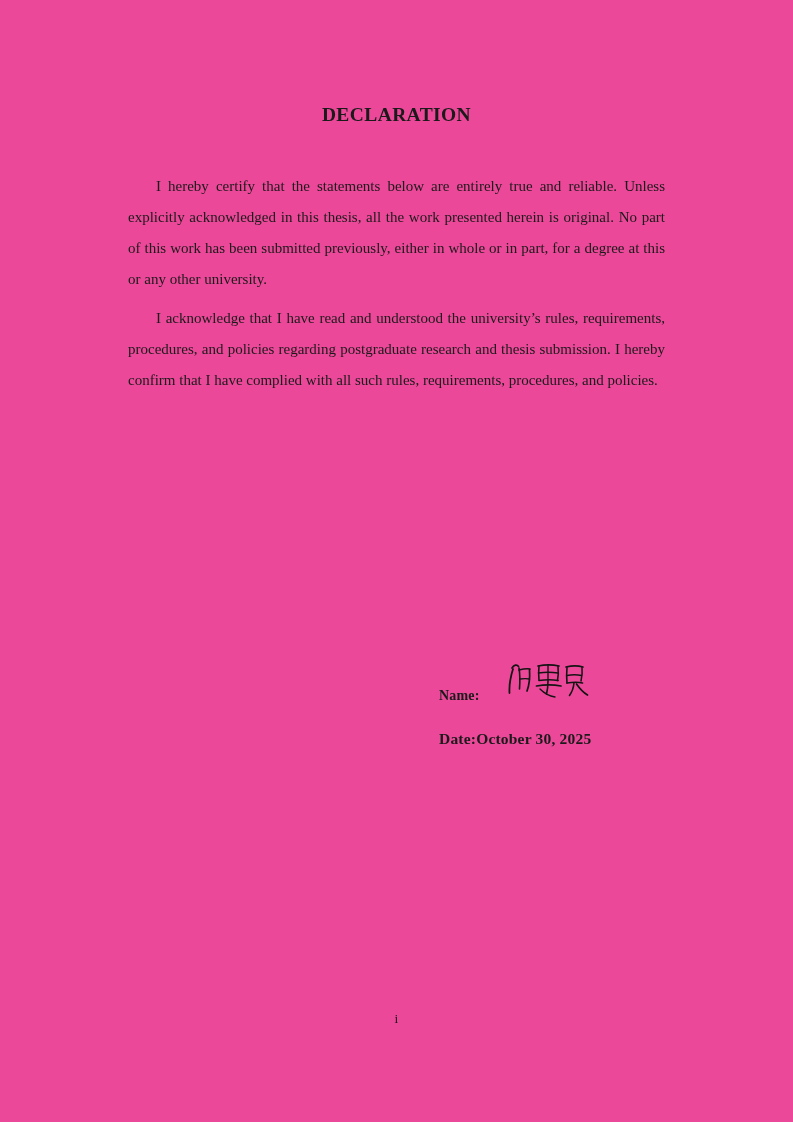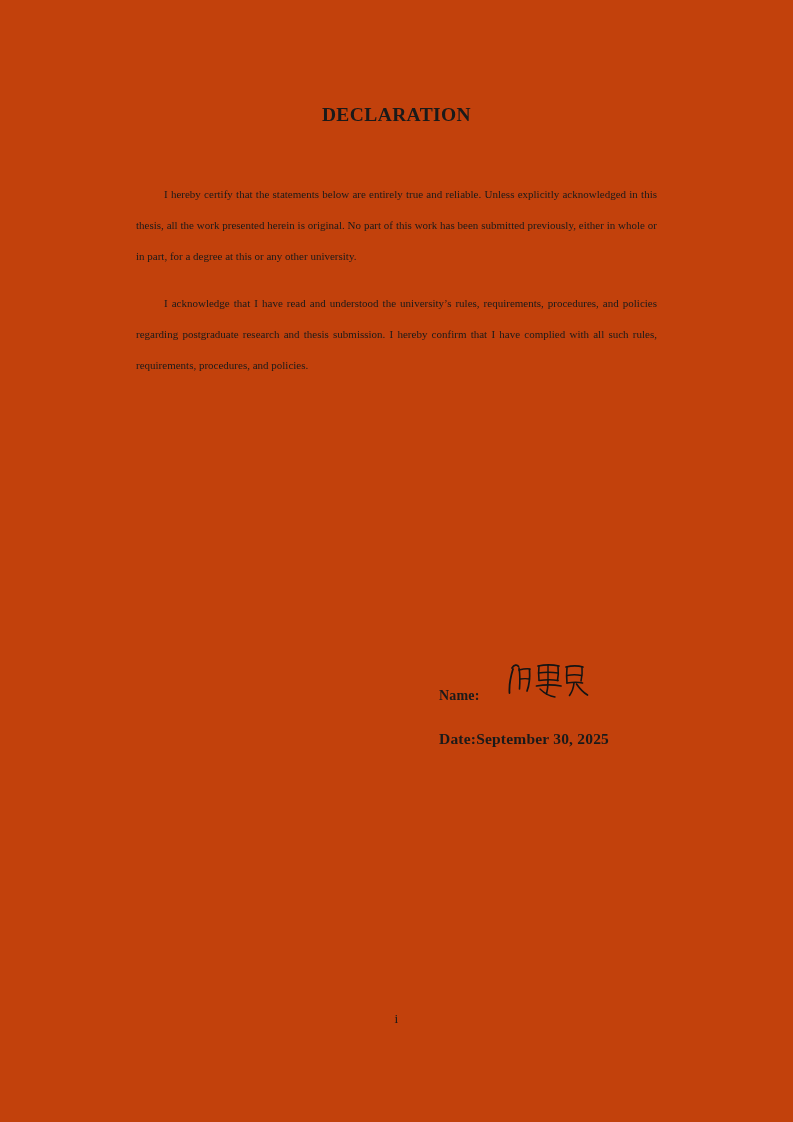--- a/index.html
+++ b/index.html
@@ -12,21 +12,21 @@
     height: 1122px;
     position: relative;
     font-family: "Liberation Serif", "DejaVu Serif", serif;
     color: #1a1a1a;
     overflow: hidden;
   }
 
   .page {
     position: absolute;
     inset: 0;
-    background: #c2410c;
+    background: #ec4899;
   }
 
   
   .doc-title {
     position: absolute;
     top: 103px;
     left: 0;
     width: 793px;
     text-align: center;
     font-size: 19.5px;
@@ -36,22 +36,22 @@
   }
 
   
   .body-col {
     position: absolute;
     top: 163px;
     left: 120px;
     width: 553px;
   }
   .para {
-    margin: 16px;
-    font-size: 11px;
+    margin: 8px;
+    font-size: 15px;
     line-height: 31px;
     text-align: justify;
     text-justify: inter-word;
     text-indent: 28px;
     hyphens: none;
   }
   .para + .para {
     margin-top: 0;
   }
 
@@ -141,18 +141,18 @@
           <path d="M124 19 C123 30, 123 40, 124 50" stroke-width="3.2"></path>
           <path d="M154 19 C155 29, 154 38, 152 46" stroke-width="3.0"></path>
           <path d="M124 35 C134 33, 144 33, 153 35" stroke-width="2.8"></path>
           <path d="M124 50 C136 48, 147 48, 155 50" stroke-width="3.2"></path>
           <path d="M138 50 C137 60, 134 68, 129 75" stroke-width="3.2"></path>
           <path d="M143 52 C150 62, 158 70, 165 74" stroke-width="3.4"></path>
         </svg>
       </span>
     </div>
 
-    <div class="date-row">Date:September 30, 2025</div>
+    <div class="date-row">Date:October 30, 2025</div>
   </div>
 
   <div class="page-number">i</div>
 
 </div>
 
 </body></html>

